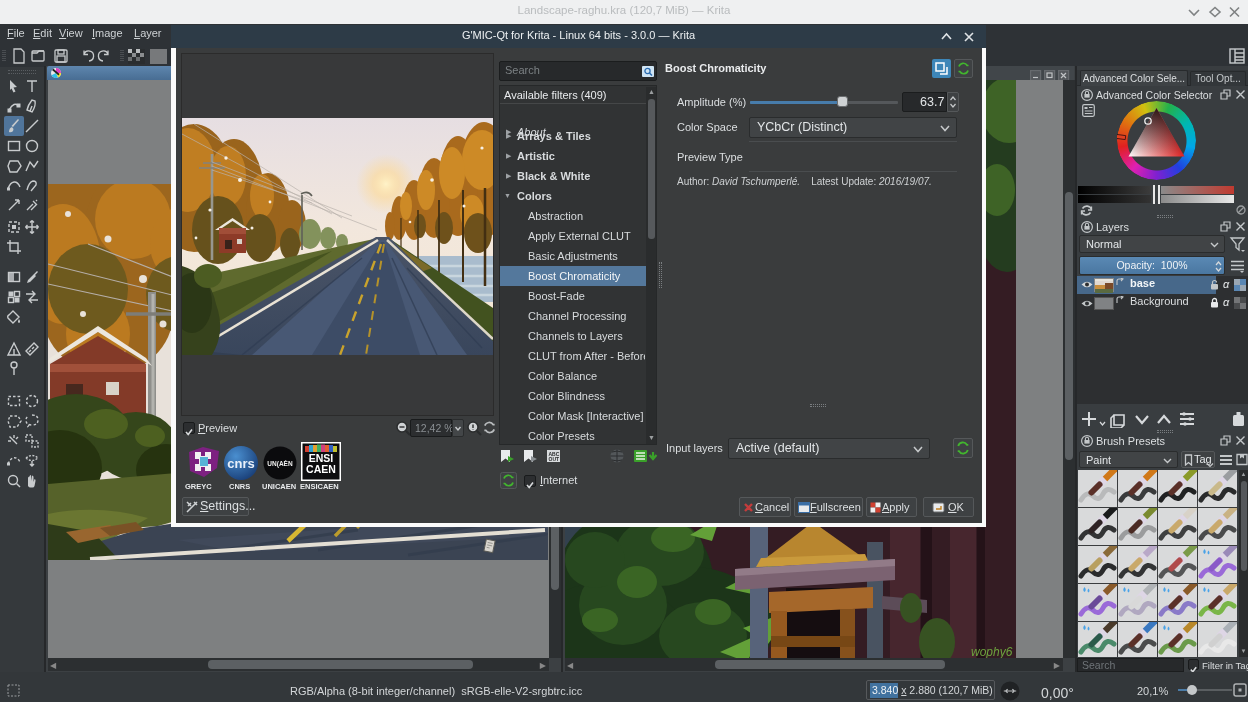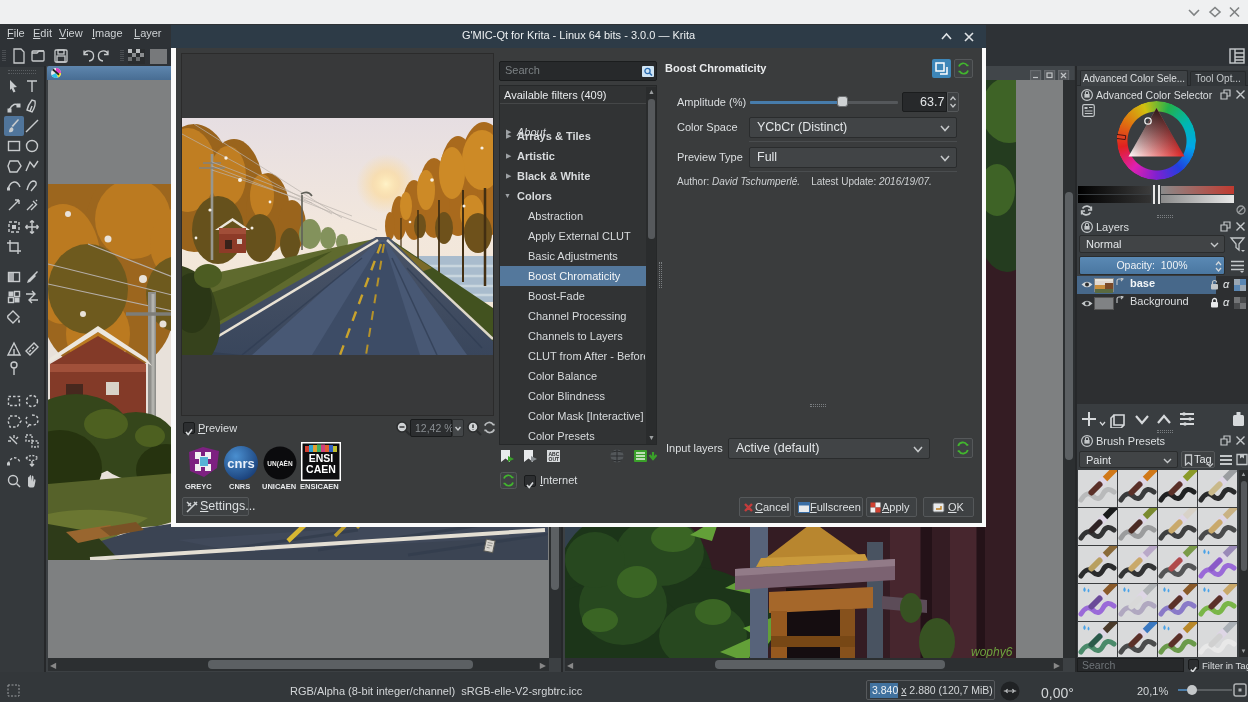--- a/index.html
+++ b/index.html
@@ -14,20 +14,21 @@
   .frow .arr2 { position:absolute; left:4px; top:0; font-size:7px; color:#9da1a4; }
   .frow .cat { position:absolute; left:17px; top:0; }
   .frow.chld { padding-left:28px; }
   .frow.sel { background:#54789c; width:146px; color:#f2f5f7; }
 </style>
 </head>
 <body>
 <div id="stage">
 
 <div class="abs" style="left:0;top:0;width:1248px;height:24px;background:#eff0f1;">
+  <div class="abs" style="left:0;top:4px;width:100%;text-align:center;font-size:11.5px;color:#b9bcbe;">Landscape-raghu.kra (120,7 MiB) — Krita</div>
   <svg class="abs" style="left:1188px;top:6px" width="56" height="12" viewBox="0 0 56 12">
     <path d="M1 4 L6 9 L11 4" fill="none" stroke="#7f8283" stroke-width="1.6"></path>
     <path d="M22 6 L27 1.5 L32 6 L27 10.5 Z" fill="none" stroke="#7f8283" stroke-width="1.6"></path>
     <path d="M42 1.5 L51 10.5 M51 1.5 L42 10.5" fill="none" stroke="#7f8283" stroke-width="1.6"></path>
   </svg>
 </div>
 
 <div class="abs" style="left:0;top:24px;width:1248px;height:21px;background:#2e3236;">
   <div class="abs txt" style="left:7px;top:3px"><u>F</u>ile</div>
   <div class="abs txt" style="left:33px;top:3px"><u>E</u>dit</div>
@@ -879,26 +880,20 @@
       <div class="abs" style="left:501px;top:73px;font-size:11px;color:#dcdfe1;">Color Space</div>
       <div class="abs" style="left:573px;top:69px;width:208px;height:21px;background:#414446;border:1px solid #2a2c2d;border-radius:2px;color:#e3e6e8;font-size:12.5px;">
         <span class="abs" style="left:7px;top:2px">YCbCr (Distinct)</span>
         <svg class="abs" style="right:6px;top:7px" width="10" height="7" viewBox="0 0 10 7">
               <path d="M1 1 L5 5.5 L9 1" fill="none" stroke="#c6c9cb" stroke-width="1.5"></path>
             </svg>
       </div>
       <div class="abs" style="left:573px;top:93px;width:208px;border-top:1px solid #4a4d4f;"></div>
 
       <div class="abs" style="left:501px;top:103px;font-size:11px;color:#dcdfe1;">Preview Type</div>
-      <div class="abs" style="left:573px;top:99px;width:208px;height:21px;background:#414446;border:1px solid #2a2c2d;border-radius:2px;color:#e3e6e8;font-size:12.5px;">
-        <span class="abs" style="left:7px;top:2px">Full</span>
-        <svg class="abs" style="right:6px;top:7px" width="10" height="7" viewBox="0 0 10 7">
-              <path d="M1 1 L5 5.5 L9 1" fill="none" stroke="#c6c9cb" stroke-width="1.5"></path>
-            </svg>
-      </div>
       <div class="abs" style="left:573px;top:123px;width:208px;border-top:1px solid #4a4d4f;"></div>
       <div class="abs" style="left:501px;top:128px;font-size:10px;color:#cfd2d4;">Author: <i>David Tschumperlé.</i>&nbsp;&nbsp;&nbsp;&nbsp;Latest Update: <i>2016/19/07.</i></div>
 
       <div class="abs" style="left:634px;top:356px;width:16px;height:3px;border-top:1px dotted #7a7e81;border-bottom:1px dotted #7a7e81;"></div>
 
       <div class="abs" style="left:490px;top:394px;font-size:11px;color:#dcdfe1;">Input layers</div>
       <div class="abs" style="left:552px;top:390px;width:202px;height:21px;background:#414446;border:1px solid #2a2c2d;border-radius:2px;color:#e3e6e8;font-size:12.5px;text-decoration:underline;">
         <span class="abs" style="left:7px;top:2px">Active (default)</span>
         <svg class="abs" style="right:6px;top:7px" width="10" height="7" viewBox="0 0 10 7">
               <path d="M1 1 L5 5.5 L9 1" fill="none" stroke="#c6c9cb" stroke-width="1.5"></path>

